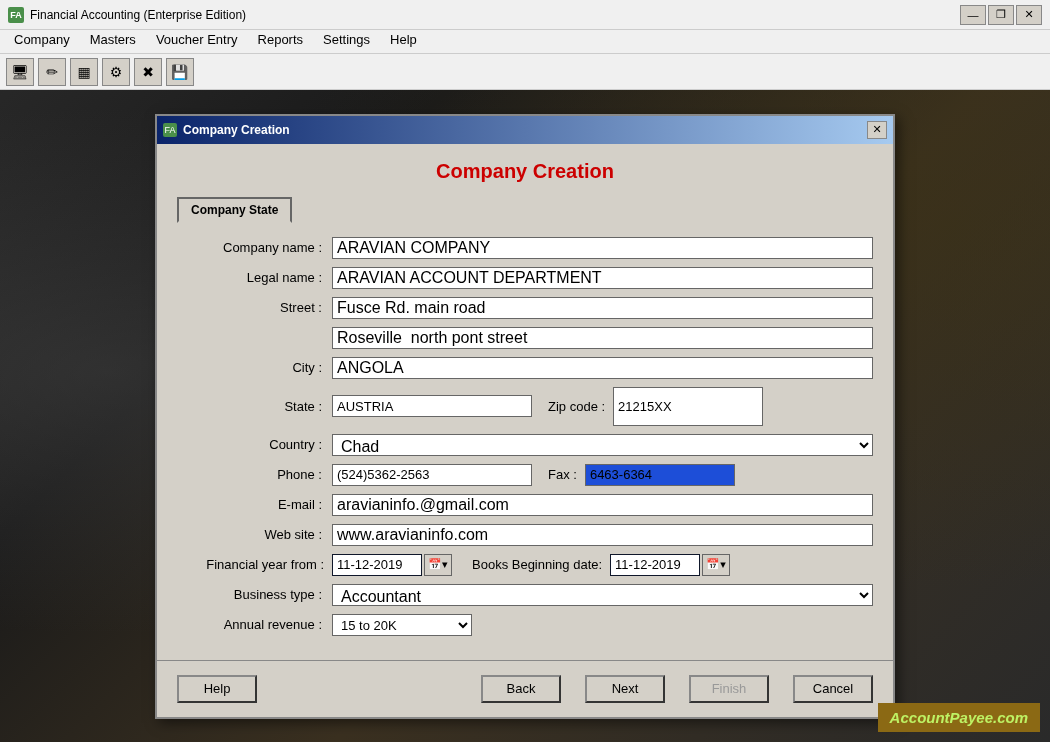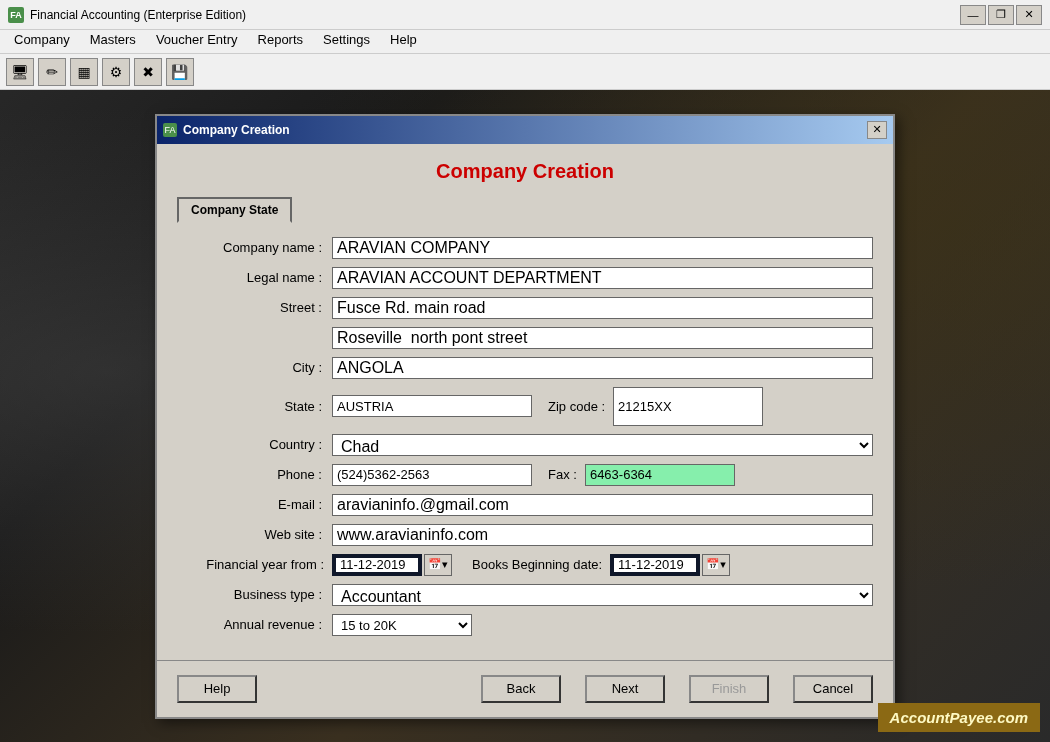--- a/index.html
+++ b/index.html
@@ -292,21 +292,21 @@
       font-size: 13px;
       outline: none;
     }
     .fax-label {
       padding: 0 8px 0 16px;
       font-size: 13px;
     }
     .fax-input {
       width: 150px;
       height: 22px;
-      background: #86efac;
+      background: #1d4ed8;
       border: 1px solid #666;
       padding: 2px 4px;
       font-size: 13px;
       outline: none;
     }
 
     .row-fin-year {
       display: flex;
       align-items: center;
       margin-bottom: 8px;
@@ -320,21 +320,21 @@
     }
     .date-input-group {
       display: flex;
       align-items: center;
       gap: 2px;
     }
     .date-input {
       width: 90px;
       height: 22px;
       background: white;
-      border: 4px solid #0f172a;
+      border: 1px solid #0f172a;
       padding: 2px 4px;
       font-size: 13px;
       outline: none;
     }
     .date-btn {
       height: 22px;
       width: 28px;
       background: #d4d0c8;
       border: 1px solid #666;
       cursor: pointer;
@@ -391,21 +391,21 @@
       cursor: default;
     }
 
     
     .watermark {
       position: absolute;
       bottom: 10px;
       right: 10px;
       z-index: 30;
       background: #8b6914;
-      color: #fef9c3;
+      color: #bef264;
       font-size: 15px;
       font-weight: bold;
       padding: 6px 12px;
       font-style: italic;
     }
   </style>
 </head>
 <body>
 
 <div class="bg"></div>

